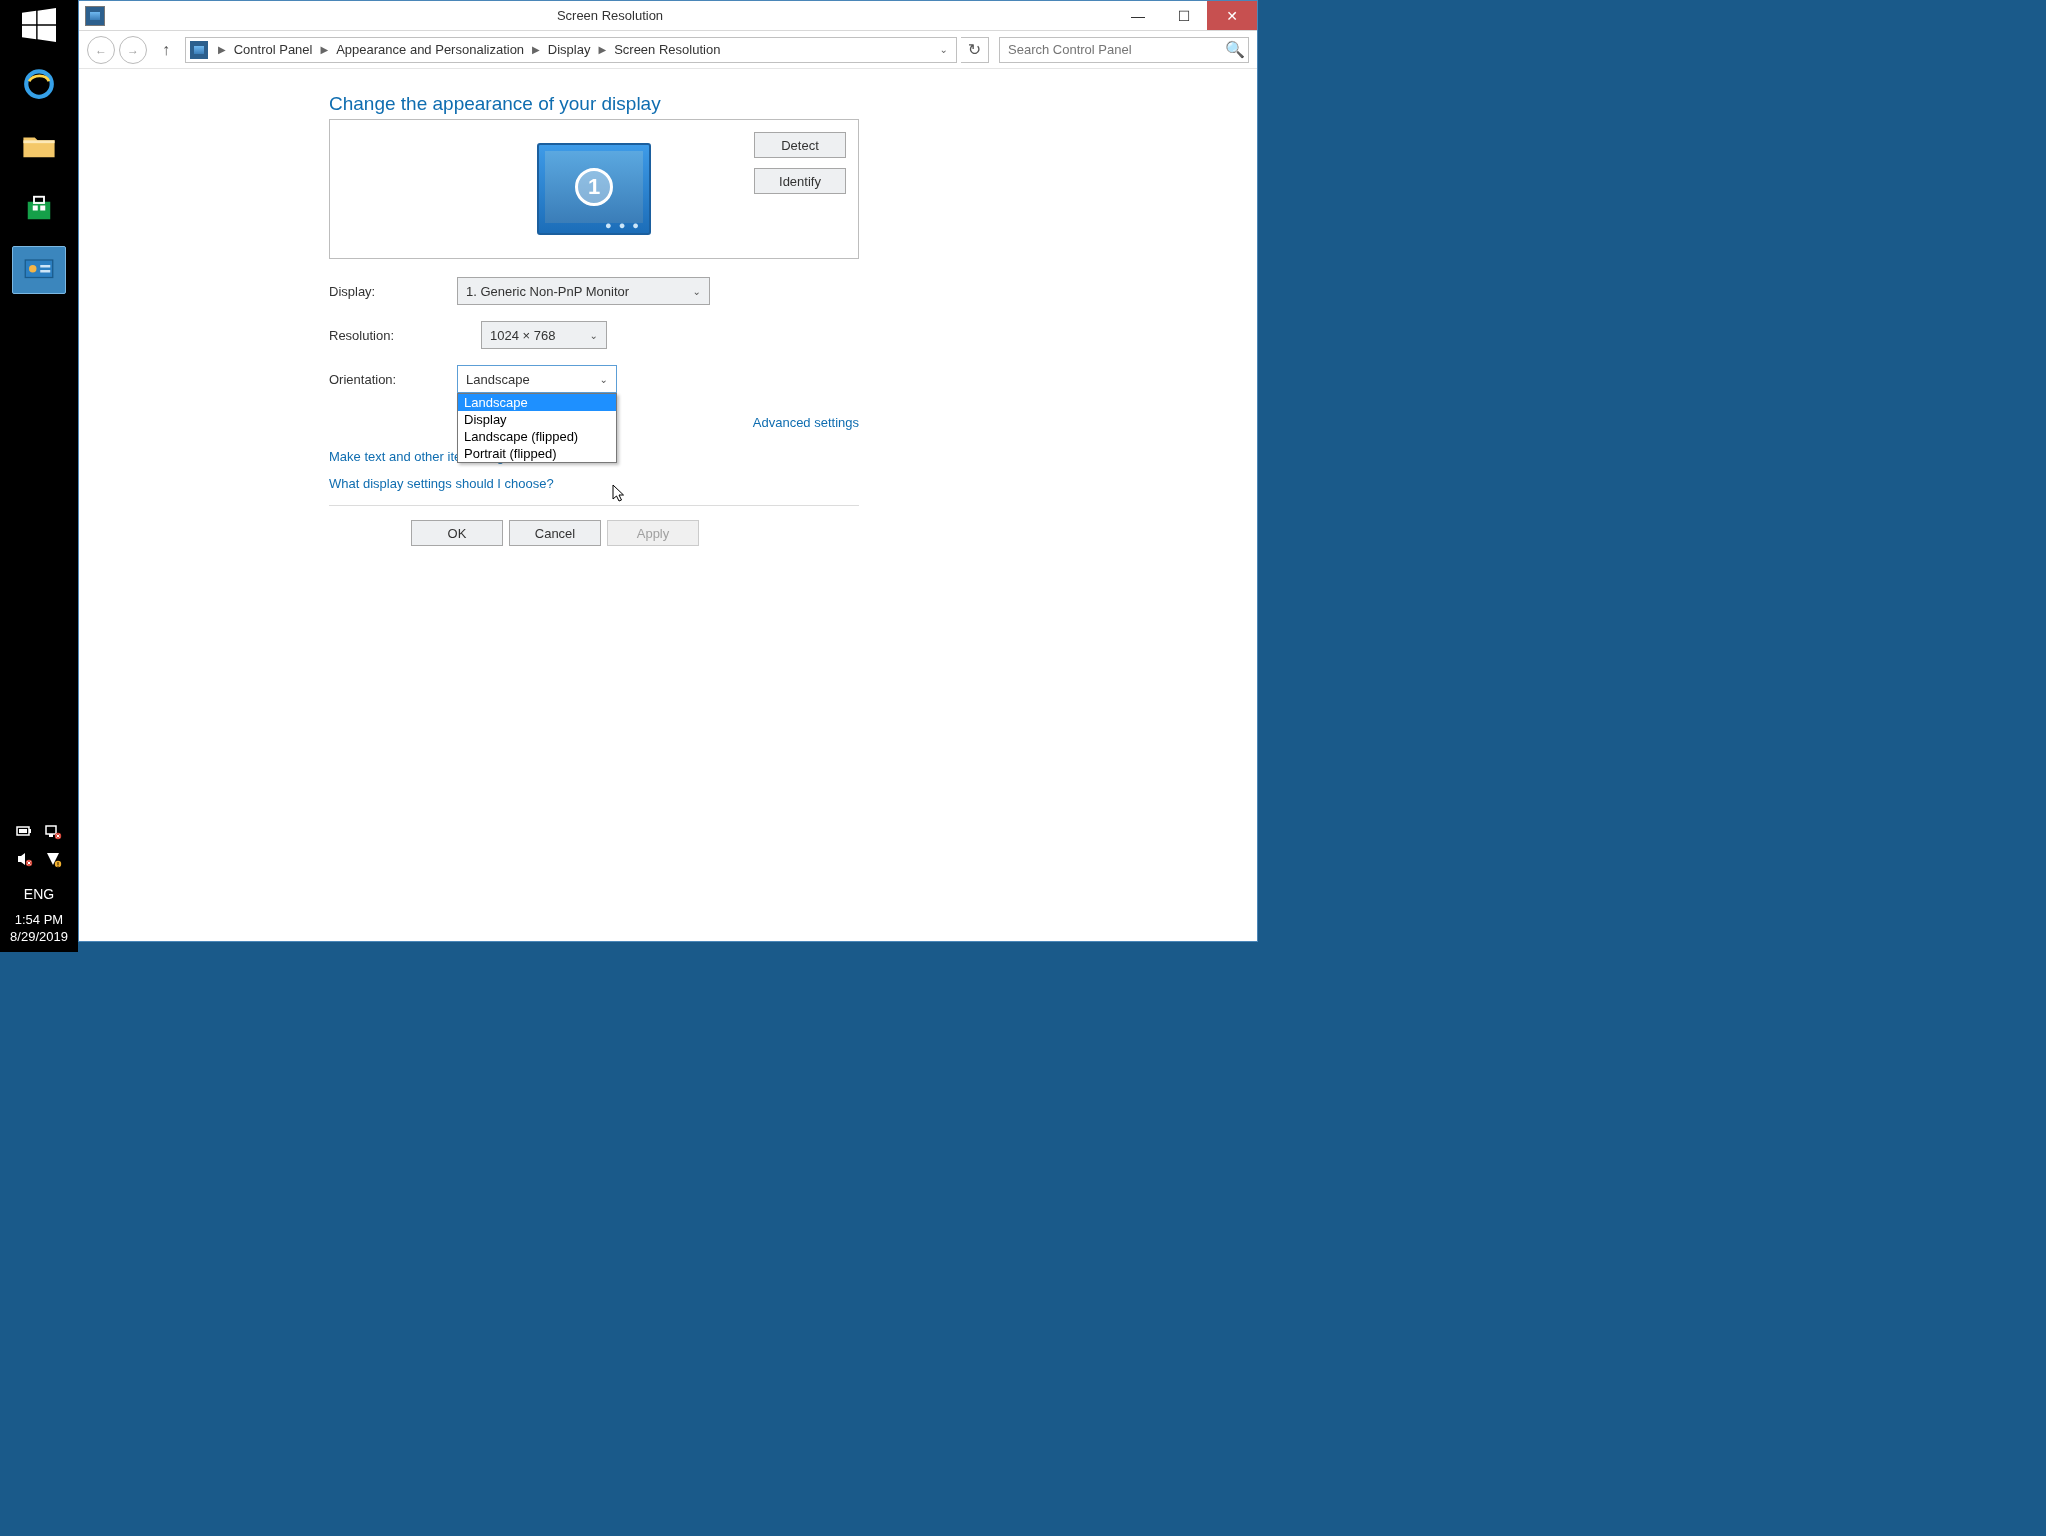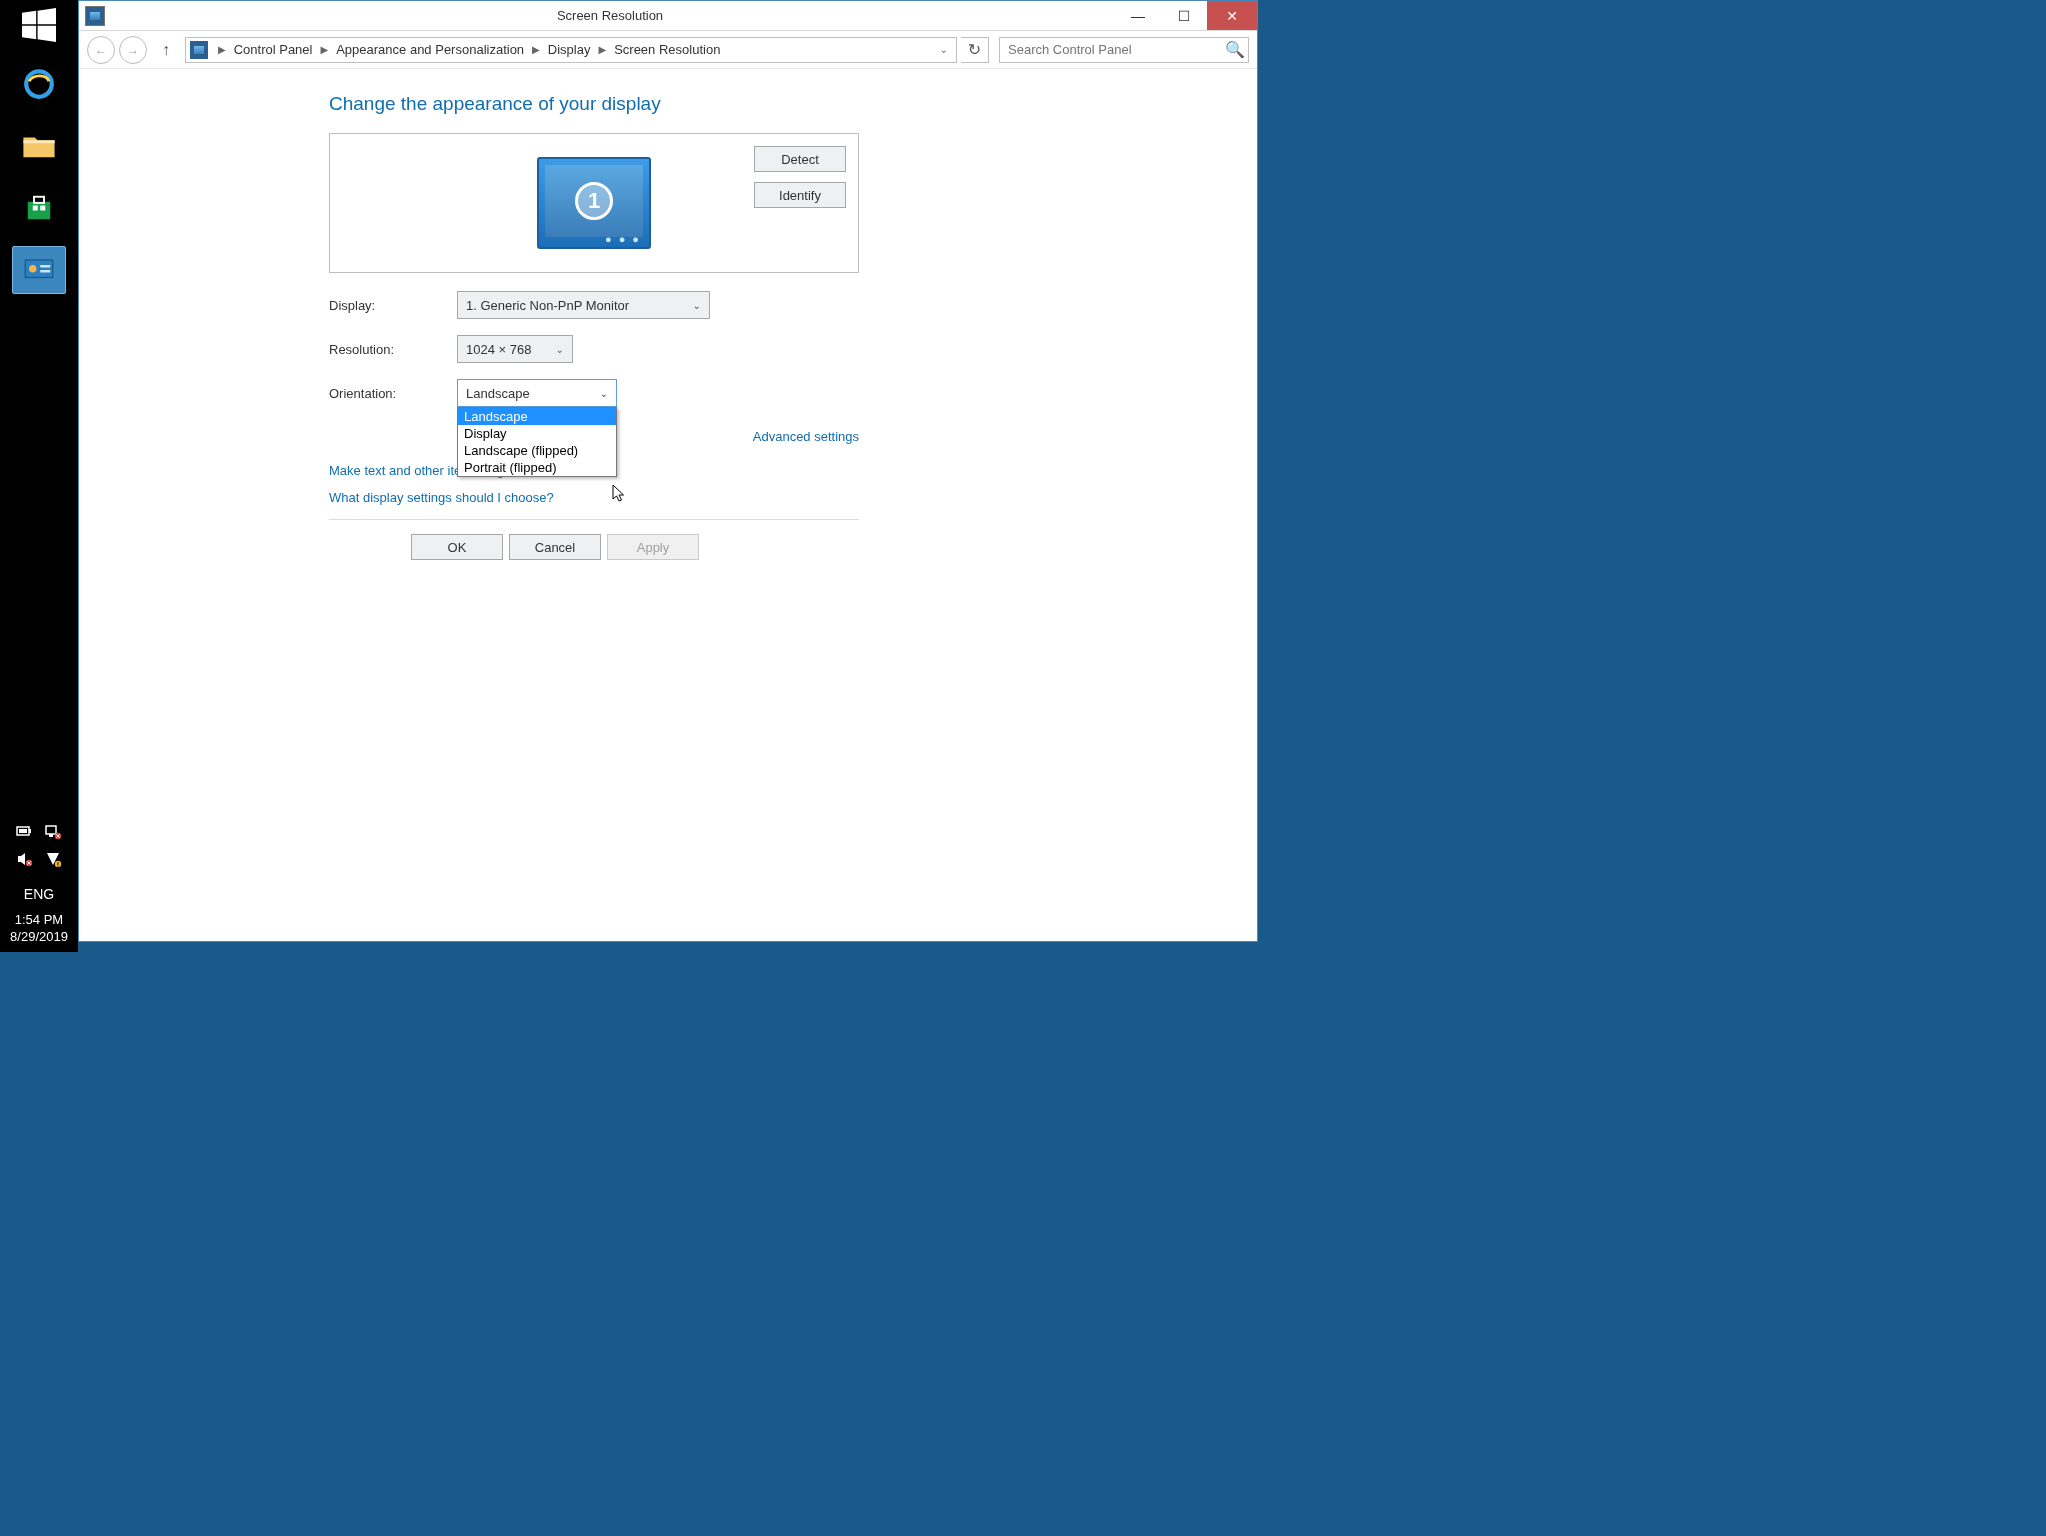--- a/index.html
+++ b/index.html
@@ -39,36 +39,36 @@
 .breadcrumb .crumb { padding: 0 2px; }
 .breadcrumb .dd { margin-left: auto; padding: 0 8px; color: #666; font-size: 10px; }
 .refresh { width: 28px; height: 26px; border: 1px solid #c0c0c0; border-left: 0; display: flex; align-items: center; justify-content: center; color: #555; }
 .searchbox { width: 250px; height: 26px; border: 1px solid #c0c0c0; margin-left: 6px; display: flex; align-items: center; }
 .searchbox input { flex: 1; border: none; outline: none; font-size: 13px; padding: 0 8px; color: #777; }
 .searchbox .sicon { width: 26px; text-align: center; color: #777; }
 
 
 .content { flex: 1; overflow: hidden; position: relative; }
 .inner { padding: 24px 0 0 250px; width: 780px; }
-.heading { color: #0f6db0; font-size: 19px; font-weight: 400; margin-bottom: 18px; }
+.heading { color: #0f6db0; font-size: 19px; font-weight: 400; margin-bottom: 4px; }
 .monitorbox { border: 1px solid #bdbdbd; height: 140px; position: relative; display: flex; align-items: center; justify-content: center; margin-bottom: 18px; }
 .monitor { width: 114px; height: 92px; background: linear-gradient(#3e9be8,#1c6db8); border: 2px solid #1b5f9e; border-radius: 3px; padding: 6px; position: relative; }
 .monitor-inner { width: 100%; height: 72px; background: linear-gradient(#5ba8e0,#3a7db8); position: relative; display: flex; align-items: center; justify-content: center; }
 .monitor-num { width: 38px; height: 38px; border-radius: 50%; background: rgba(255,255,255,.35); border: 3px solid #fff; color: #fff; font-size: 22px; font-weight: 600; display: flex; align-items: center; justify-content: center; }
 .monitor .dots { position: absolute; bottom: 2px; right: 8px; color: #cde6f8; font-size: 11px; letter-spacing: 2px; }
 .side-btns { position: absolute; right: 12px; top: 12px; display: flex; flex-direction: column; gap: 10px; }
 .wbtn { width: 92px; height: 26px; border: 1px solid #a7a7a7; background: #eef0f2; font-size: 13px; color: #333; display: flex; align-items: center; justify-content: center; }
 
 .form-row { display: flex; align-items: center; margin-bottom: 16px; font-size: 13px; color: #333; }
 .form-row .lbl { width: 128px; }
 .combo { height: 28px; border: 1px solid #a7a7a7; background: #eef0f2; display: flex; align-items: center; padding: 0 8px; font-size: 13px; color: #333; position: relative; }
 .combo.open { background: #fff; border-color: #5c9ed6; }
 .combo .chev { margin-left: auto; font-size: 10px; color: #555; }
 .combo.display { width: 253px; }
-.combo.resolution { width: 116px; }
+.combo.resolution { width: 126px; margin-left: 24px; }
 .combo.orientation { width: 160px; }
 
 .dropdown { position: absolute; left: -1px; top: 27px; width: calc(100% + 2px); background: #fff; border: 1px solid #787878; box-shadow: 2px 2px 3px rgba(0,0,0,.25); z-index: 10; }
 .dropdown .opt { padding: 1px 6px; font-size: 13px; color: #000; }
 .dropdown .opt.sel { background: #1e90ff; color: #fff; }
 
 .adv { text-align: right; margin-top: 20px; margin-bottom: 18px; }
 .link { color: #0f6db0; font-size: 13px; cursor: pointer; }
 .links2 { margin-top: 2px; display: flex; flex-direction: column; gap: 12px; }
 

